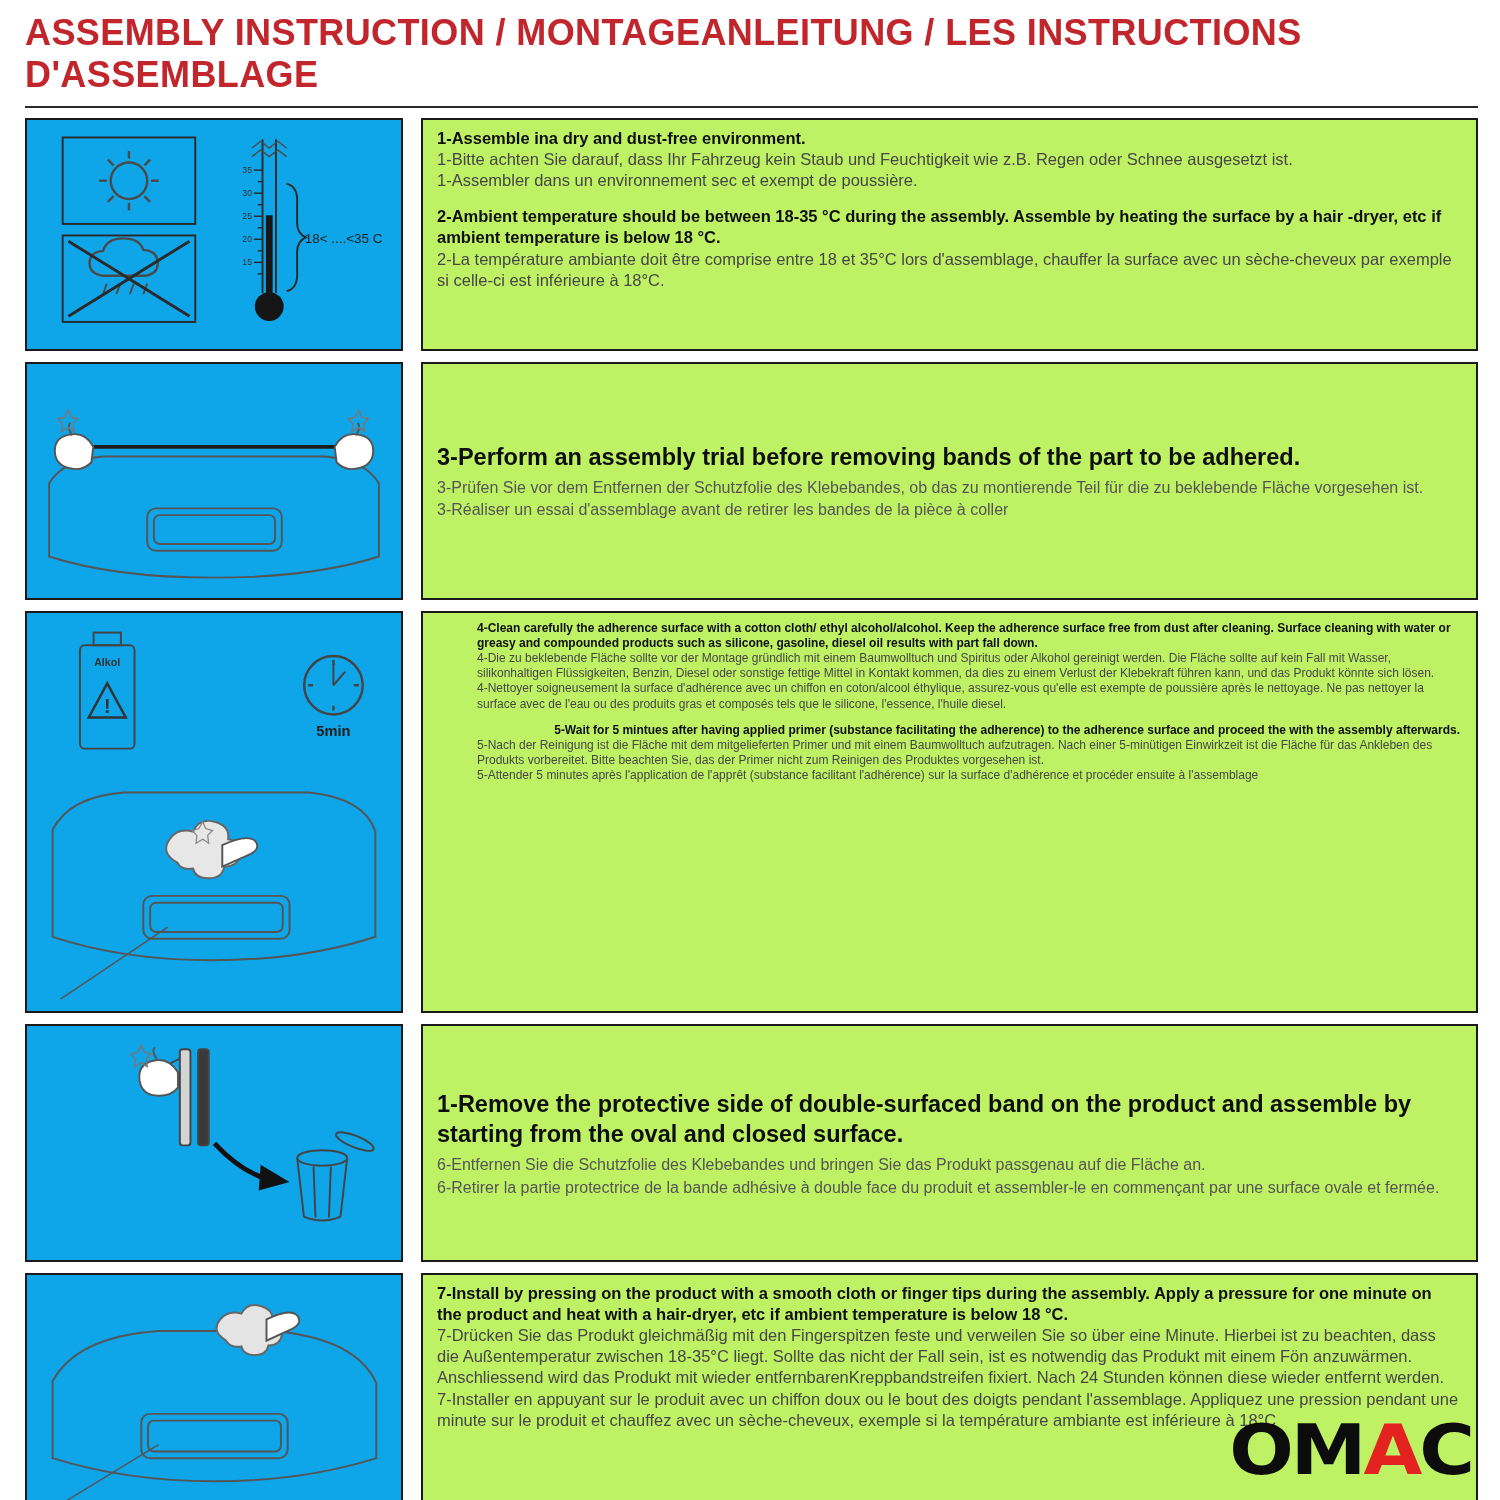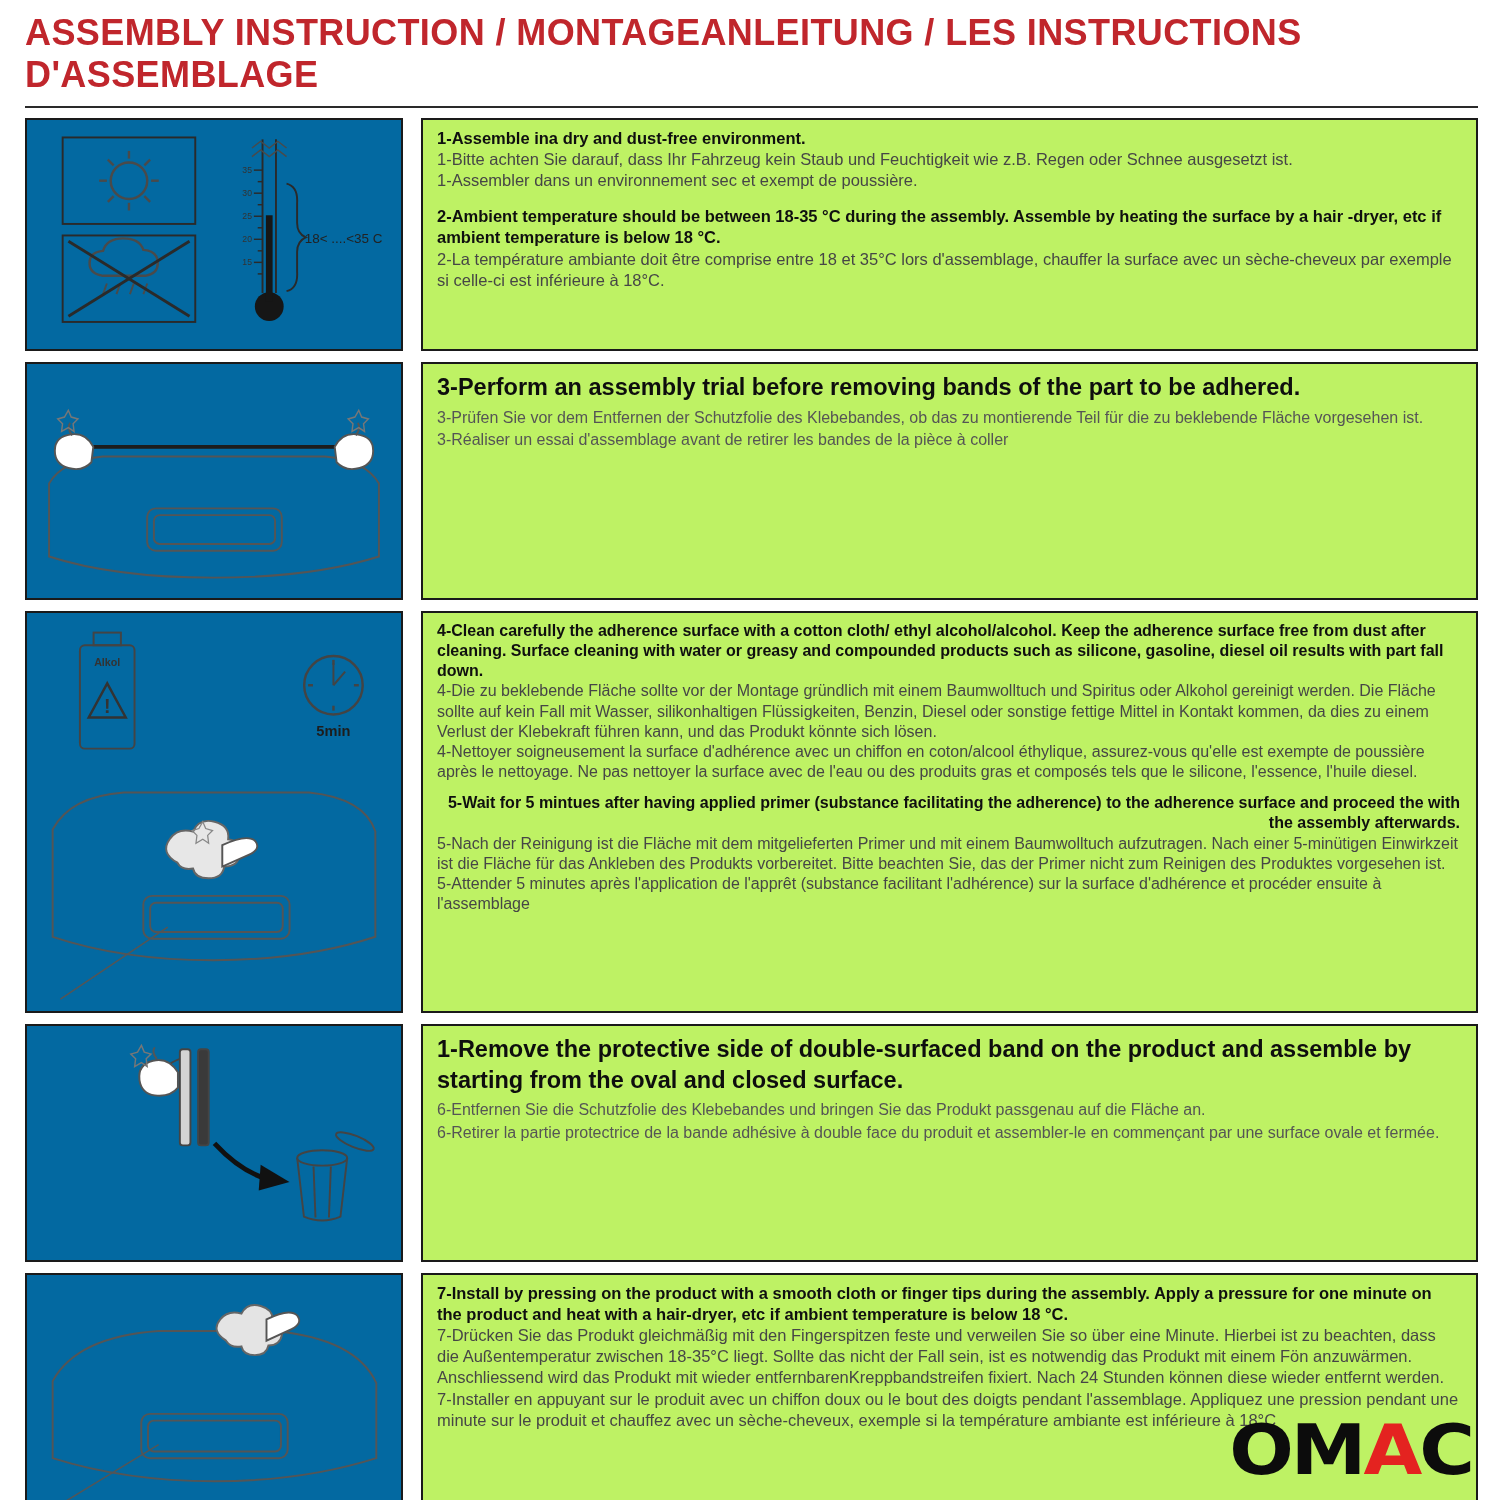--- a/index.html
+++ b/index.html
@@ -9,38 +9,38 @@
     font-family: "Liberation Sans", "DejaVu Sans", sans-serif;
     overflow: hidden;
   }
   .page { width: 1500px; height: 1500px; padding: 12px 22px 8px 25px; position: relative; background:#fff; }
   .header { border-bottom: 2px solid #2a2a2a; padding-bottom: 10px; margin-bottom: 10px; }
   .title { color: #c0262c; font-size: 36px; font-weight: bold; margin: 0; letter-spacing: 0.4px; }
 
   .row { display: flex; gap: 18px; margin-bottom: 11px; }
   .illus {
     flex: 0 0 378px; width: 378px;
-    border: 2.5px solid #1a1a1a; background: #0369a1; padding: 4px;
+    border: 2.5px solid #1a1a1a; background: #0ea5e9; padding: 4px;
   }
   .illus svg { width: 100%; height: 100%; display: block; }
   .textbox { flex: 1; border: 2.5px solid #1a1a1a; padding: 8px 16px 6px 14px; overflow: hidden; background:#bef264; }
 
   .r1 { height: 233px; }
   .r2 { height: 238px; }
   .r3 { height: 402px; }
   .r4 { height: 238px; }
   .r5 { height: 248px; }
 
   p { margin: 0; font-size: 16.5px; line-height: 1.28; color: #464646; }
   p.b { font-weight: bold; color: #0f0f0f; }
   p.gap { margin-top: 15px; }
-  .r3 .textbox p { font-size: 16px; line-height: 1.26; }
+  .r3 .textbox p { font-size: 12px; line-height: 1.26; margin-left: 40px; }
   .r3 .textbox p.gap { margin-top: 11px; text-align: right; }
 
-  .center { display: flex; flex-direction: column; justify-content: flex-start; }
+  .center { display: flex; flex-direction: column; justify-content: center; }
   .big p { font-size: 16px; line-height: 1.42; color: #555; }
   .big p.b { font-size: 23.5px; color: #0e0e0e; line-height: 1.3; margin-bottom: 4px; }
 
   .logo {
     position: absolute; right: 28px; bottom: 12px;
     font-family: "DejaVu Sans", sans-serif;
     font-size: 76px; font-weight: bold; letter-spacing: -3px; line-height: 1;
     transform: scaleY(0.92);
   }
   .logo .blk { color: #0c0c0c; }

